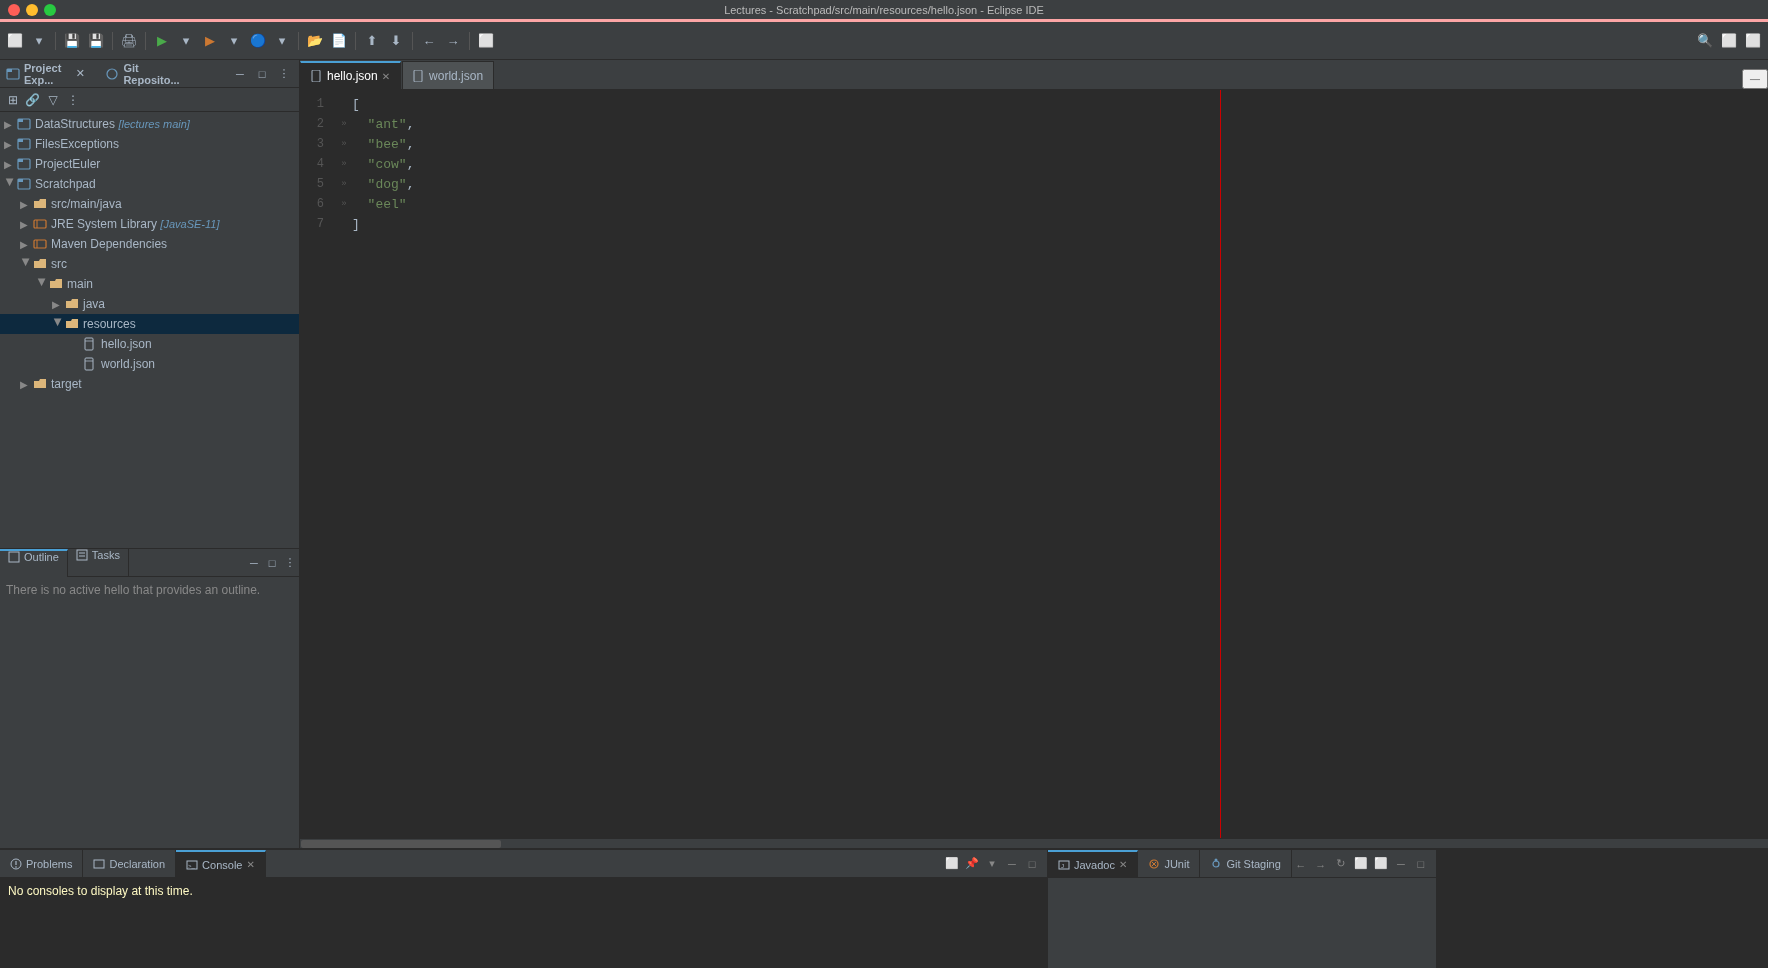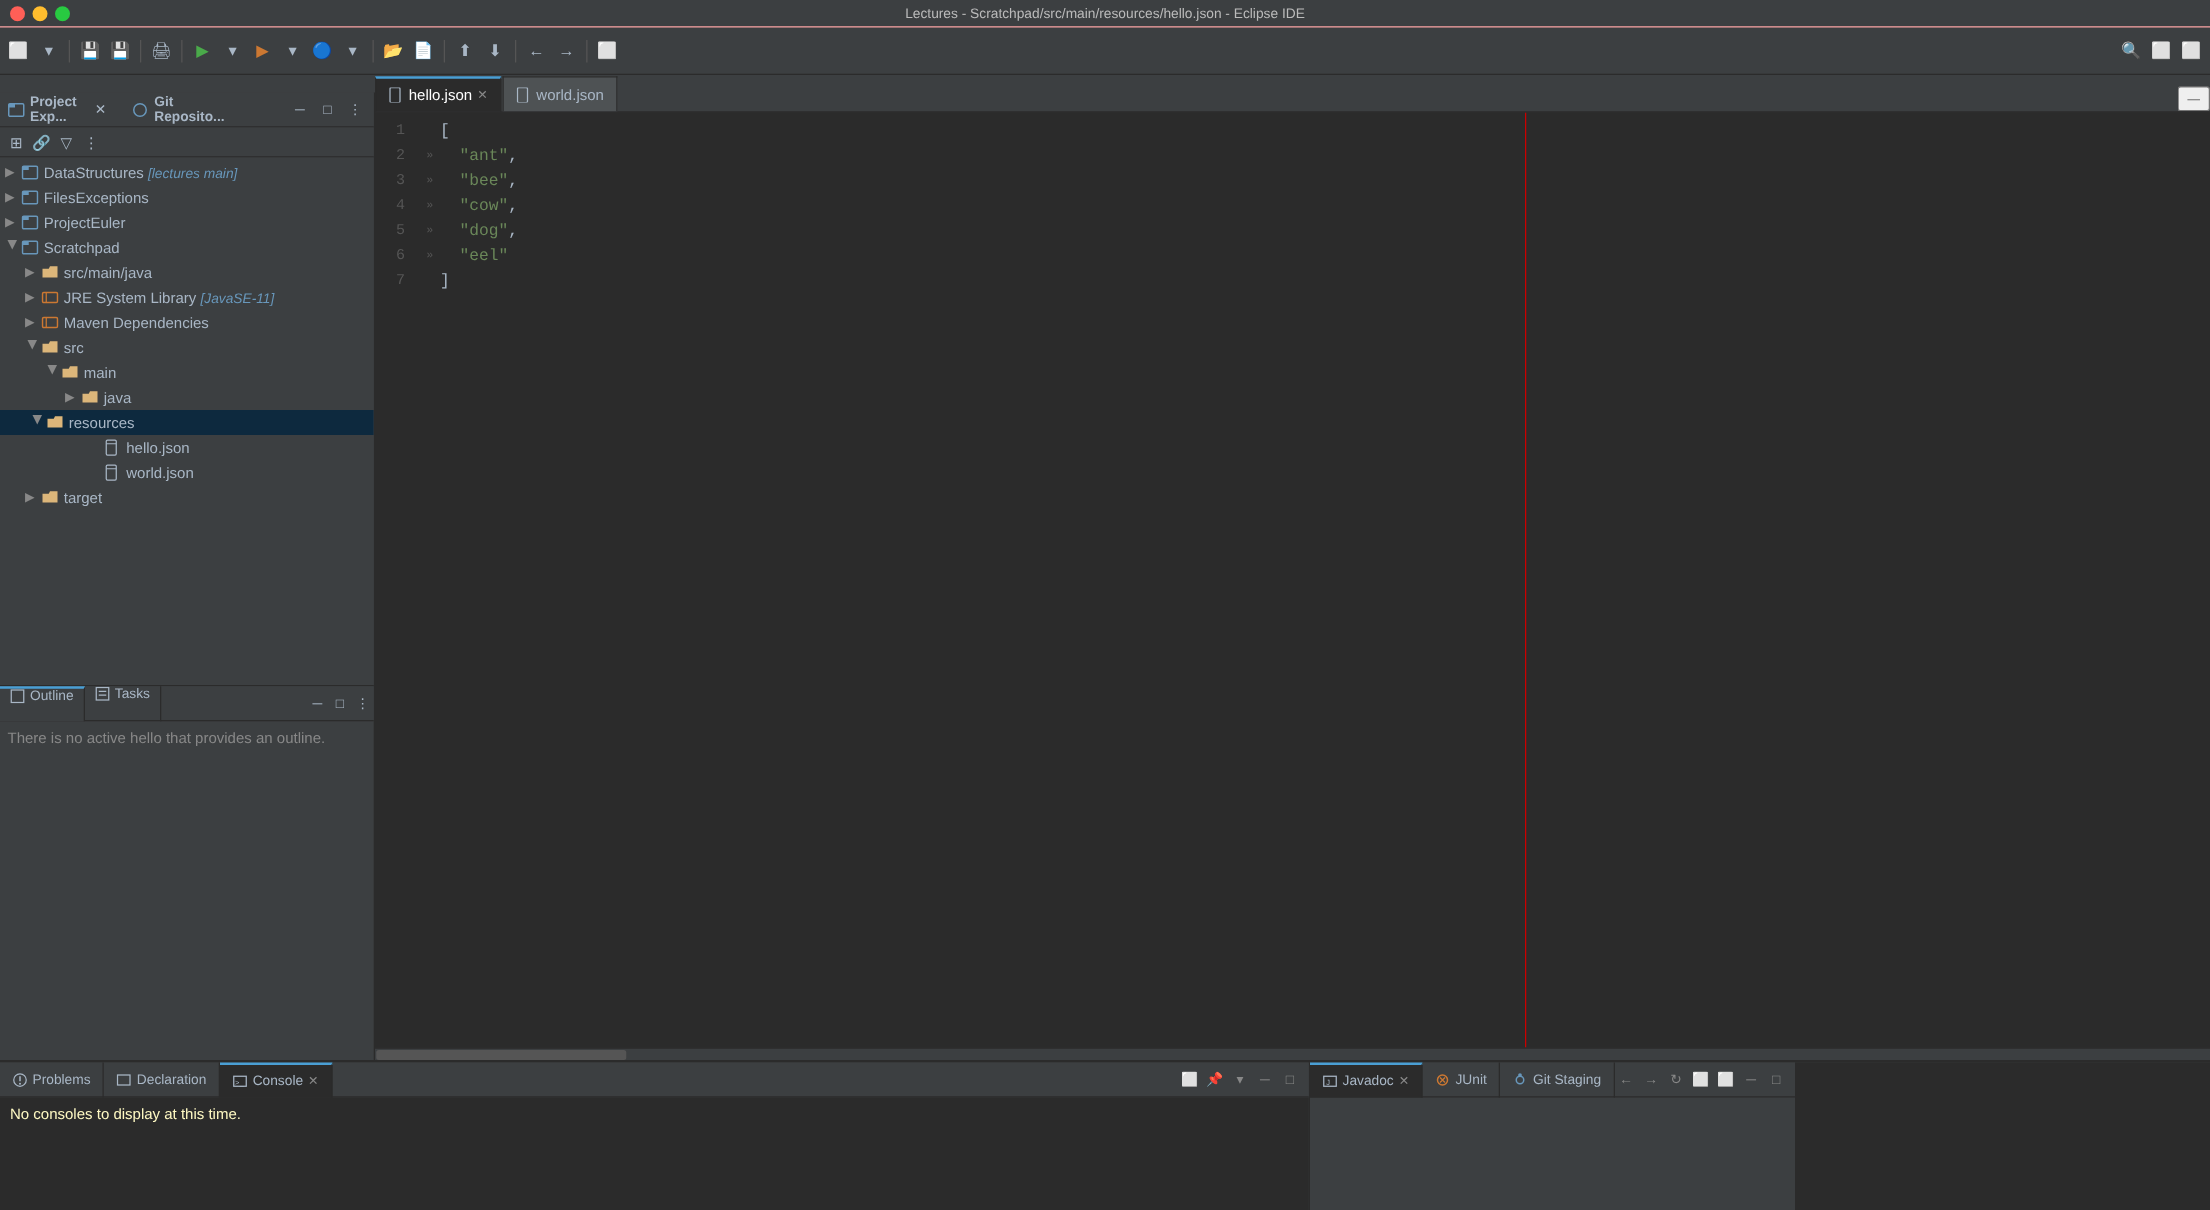--- a/index.html
+++ b/index.html
@@ -17,21 +17,21 @@
 
     
     .title-bar {
       height: 22px;
       background: #3c3f41;
       display: flex;
       align-items: center;
       justify-content: center;
       font-size: 11px;
       color: #bbb;
-      border-bottom: 1px solid #fca5a5;
+      border-bottom: 3px solid #fca5a5;
       position: relative;
       flex-shrink: 0;
     }
     .title-bar .window-controls {
       position: absolute;
       left: 8px;
       display: flex;
       gap: 6px;
     }
     .window-btn {
@@ -82,21 +82,20 @@
       overflow: hidden;
     }
 
     
     .left-panel {
       width: 300px;
       display: flex;
       flex-direction: column;
       border-right: 1px solid #2b2b2b;
       flex-shrink: 0;
-      margin-top: 14px;
     }
 
     
     .panel-header {
       height: 28px;
       background: #3c3f41;
       border-bottom: 1px solid #2b2b2b;
       display: flex;
       align-items: center;
       padding: 0 6px;
@@ -579,21 +578,21 @@
       <div class="tree-item" style="padding-left:52px;">
         <span class="tree-arrow">▶</span>
         <span class="tree-icon icon-folder">
           <svg width="14" height="14" viewBox="0 0 14 14">
               <path d="M1 4h5l1-2h6v9H1z" fill="#dcb67a"></path>
             </svg>
         </span>
         <span class="tree-label">java</span>
       </div>
 
-      <div class="tree-item selected" style="padding-left:24px;">
+      <div class="tree-item selected" style="padding-left:52px;">
         <span class="tree-arrow" style="transform:rotate(90deg); display:inline-block;">▶</span>
         <span class="tree-icon icon-folder">
           <svg width="14" height="14" viewBox="0 0 14 14">
               <path d="M1 4h5l1-2h6v9H1z" fill="#dcb67a"></path>
             </svg>
         </span>
         <span class="tree-label">resources</span>
       </div>
 
       <div class="tree-item" style="padding-left:70px;">

